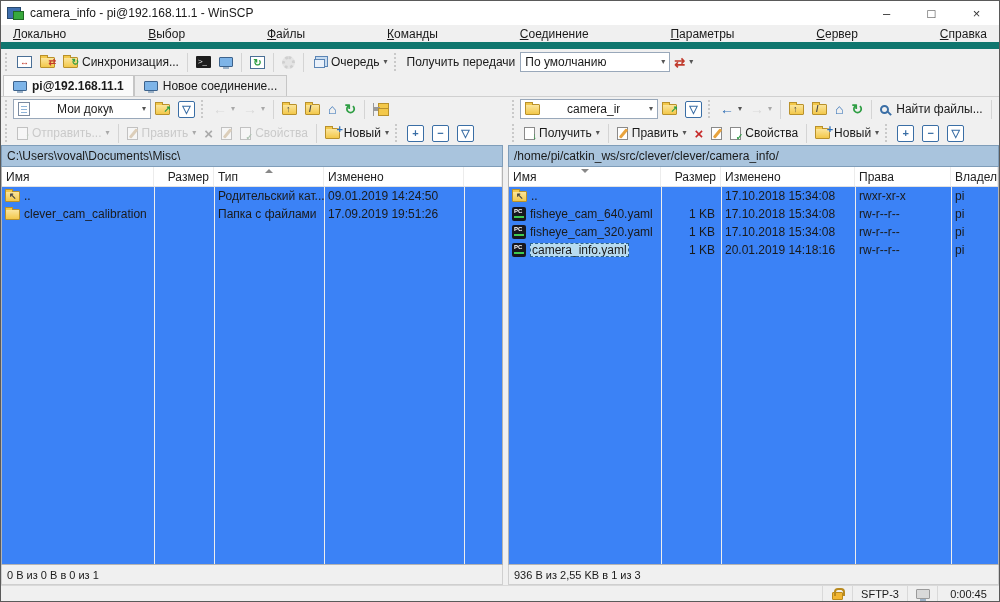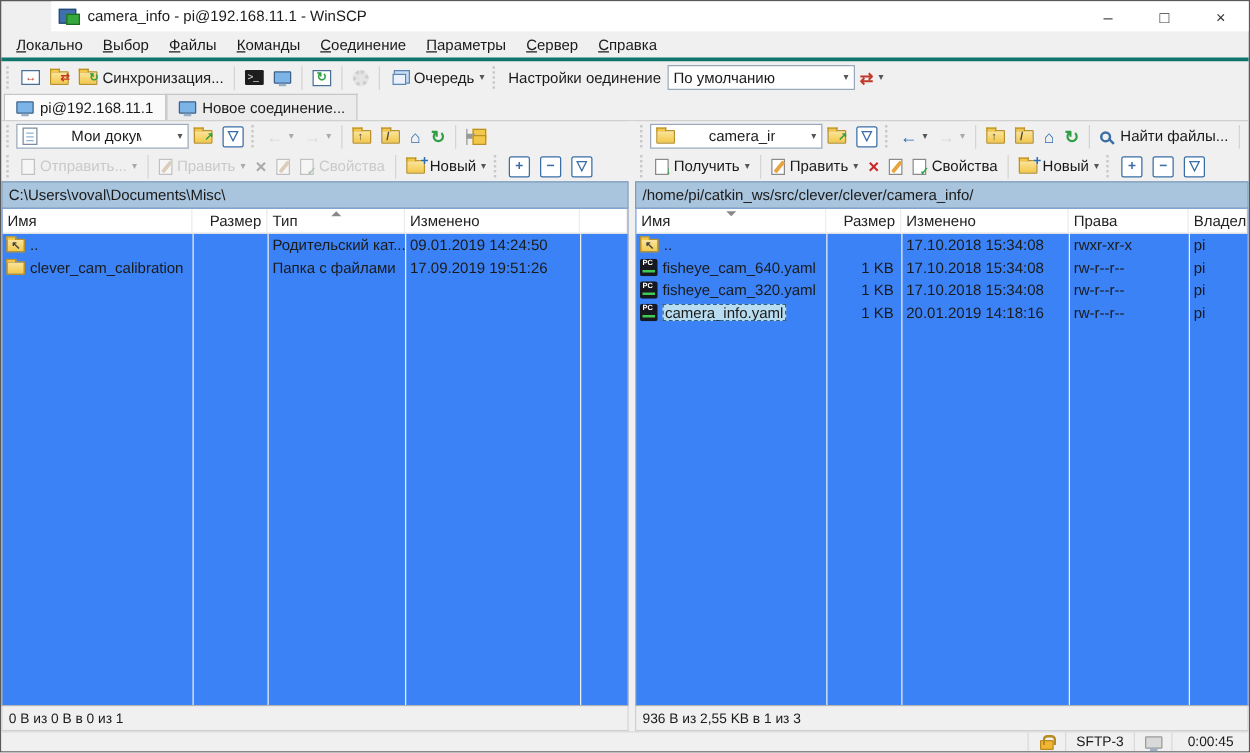--- a/index.html
+++ b/index.html
@@ -3,29 +3,29 @@
 <meta charset="utf-8">
 <style>
   * { box-sizing: border-box; margin: 0; padding: 0; }
   html,body { background:#d7d7d7; }
   body { font-family:"Liberation Sans", sans-serif; font-size:12px; color:#1a1a1a; }
 
   .window { width:1000px; height:602px; background:#f0f0f0; border:1px solid #5a5a5a;
             display:flex; flex-direction:column; overflow:hidden; }
 
   
-  .titlebar { height:24px; background:#ffffff; display:flex; align-items:center; padding:0 0 0 6px; flex:0 0 auto;margin-left:40px; }
+  .titlebar { height:24px; background:#ffffff; display:flex; align-items:center; padding:0 0 0 6px; flex:0 0 auto; }
   .appico { width:17px; height:13px; position:relative; margin-right:6px; flex:0 0 auto; }
   .appico::before { content:""; position:absolute; left:0; top:0; width:12px; height:10px; background:#3f6fae; border:1px solid #27496f; }
   .appico::after { content:""; position:absolute; right:0; bottom:0; width:9px; height:7px; background:#37a93c; border:1px solid #1f6b22; }
   .title { flex:1 1 auto; white-space:nowrap; overflow:hidden; }
   .wc { width:45px; height:24px; display:flex; align-items:center; justify-content:center; color:#333; font-size:13px; }
 
   
-  .menubar { height:24px; display:flex; align-items:center; padding:0 4px; border-bottom:3px solid #0f766e; flex:0 0 auto; }
+  .menubar { height:24px; display:flex; align-items:center; padding:0 4px; border-bottom:7px solid #0f766e; flex:0 0 auto;justify-content:space-between; }
   .menuitem { padding:3px 8px; white-space:nowrap; }
 
   
   .toolbar { height:26px; display:flex; align-items:center; padding:0 2px; flex:0 0 auto; }
   .grip { width:5px; height:18px; border-left:2px dotted #c9c9c9; margin:0 3px 0 2px; flex:0 0 auto; }
   .sep { width:1px; height:19px; background:#d4d4d4; margin:0 4px; flex:0 0 auto; }
   .tbtn { display:inline-flex; align-items:center; gap:4px; padding:2px 4px; border-radius:2px; white-space:nowrap; }
   .caret { font-size:8px; color:#555; line-height:1; }
   .dis { opacity:.45; filter:grayscale(55%); }
   .distext { color:#9b9b9b; }
@@ -78,21 +78,21 @@
   .mag::after { content:""; position:absolute; width:6px; height:2px; background:#3a6ea5; transform:rotate(45deg); right:-5px; bottom:-2px; }
   .treeico { width:17px; height:13px; border-left:1px solid #999; }
   .treeico::before { content:""; position:absolute; right:1px; top:0; width:9px; height:6px; background:#f3c84a; border:1px solid #b9912b; }
   .treeico::after { content:""; position:absolute; right:1px; bottom:0; width:9px; height:6px; background:#f3c84a; border:1px solid #b9912b; box-shadow:-7px -3px 0 -2px #999; }
   .lock { width:11px; height:8px; background:#f2b632; border:1px solid #b98a1f; border-radius:1px; margin-top:4px; }
   .lock::before { content:""; position:absolute; top:-5px; left:1px; width:7px; height:6px; border:2px solid #b98a1f; border-bottom:none; border-radius:4px 4px 0 0; }
 
   
   .tabbar { height:22px; display:flex; align-items:flex-end; padding:0 2px; border-bottom:1px solid #d0d0d0; flex:0 0 auto; }
   .tab { display:inline-flex; align-items:center; gap:5px; height:21px; padding:0 9px; border:1px solid #c6c6c6; border-bottom:none; background:#ececec; white-space:nowrap; }
-  .tab.active { background:#fafafa; font-weight:normal; }
+  .tab.active { background:#fafafa; font-weight:bold; }
 
   
   .panels { flex:1 1 auto; display:flex; min-height:0; }
   .panel { display:flex; flex-direction:column; min-width:0; }
   .panel.left { width:502px; flex:0 0 auto; }
   .panel.right { flex:1 1 auto; }
   .splitter { width:5px; background:#f0f0f0; flex:0 0 auto; }
   .ptb { height:24px; display:flex; align-items:center; padding:0 2px; flex:0 0 auto; }
   .combo { display:inline-flex; align-items:center; gap:4px; background:#fff; border:1px solid #99a8ba; height:20px; padding:0 2px 0 4px; }
   .combo .cbval { white-space:nowrap; overflow:hidden; }
@@ -194,21 +194,21 @@
     <span class="tbtn dis">
         <span class="i gear"></span>
       </span>
     <span class="sep"></span>
     <span class="tbtn">
       <span class="i stack"></span>
       <span class="label">Очередь</span>
       <span class="caret">▾</span>
     </span>
     <span class="grip"></span>
-    <span class="label" style="padding:0 5px;">Настройки оединение</span>
+    <span class="label" style="padding:0 5px;">Получить передачи</span>
     <span class="combo w140">
       <span class="cbval">По умолчанию</span>
       <span class="caret">▾</span>
     </span>
     <span class="tbtn">
       <span class="i swap"></span>
       <span class="caret">▾</span>
     </span>
   </div>
 

